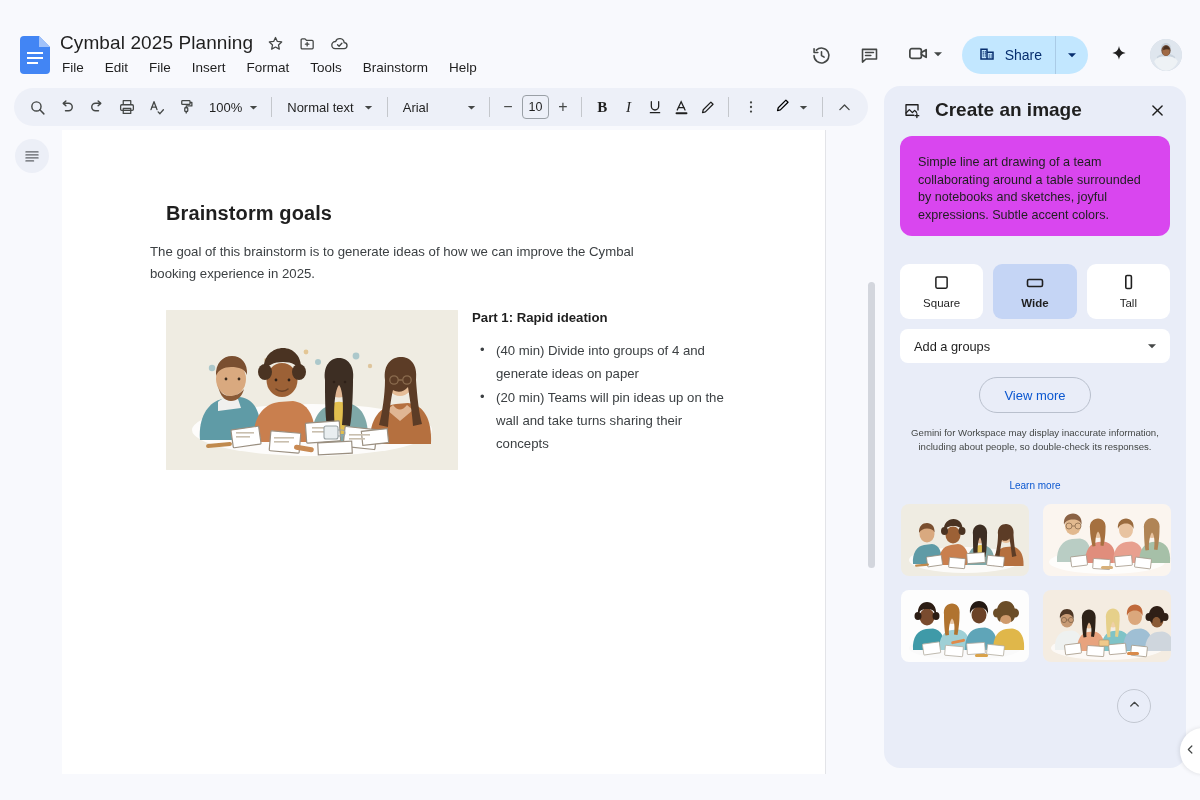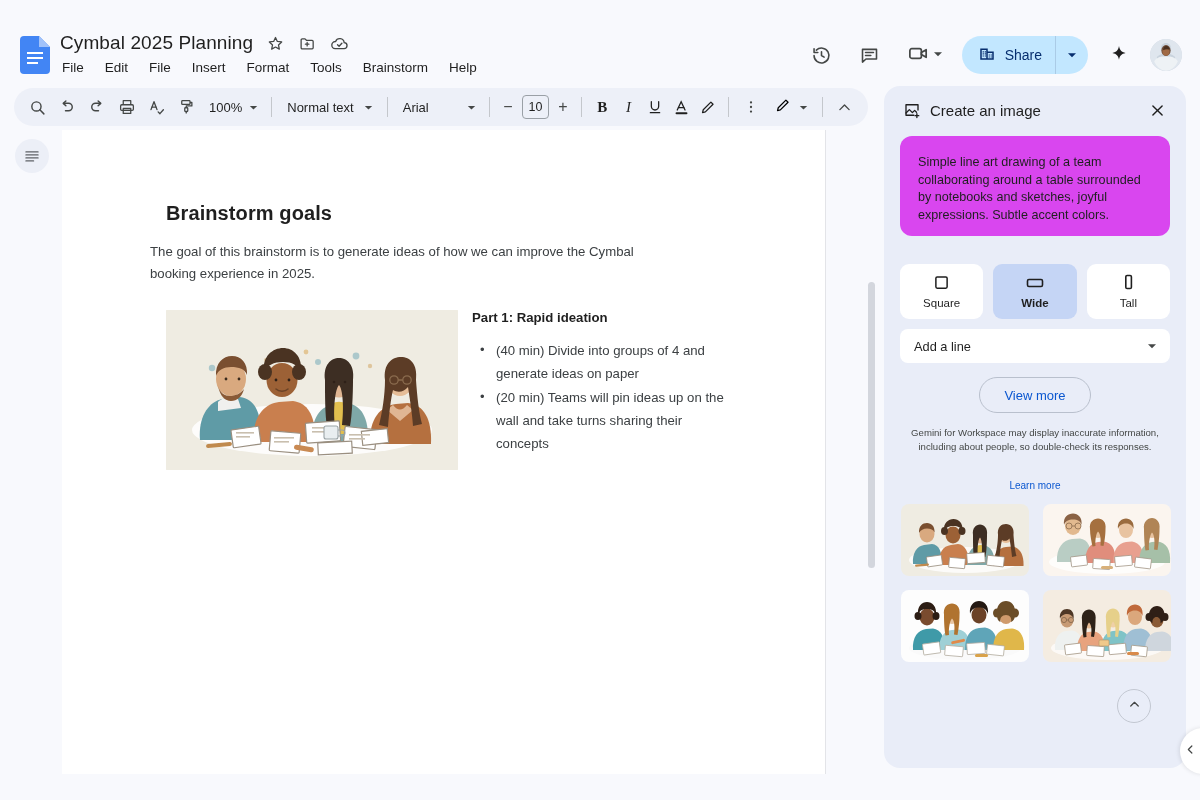--- a/index.html
+++ b/index.html
@@ -65,21 +65,21 @@
   .doc-side-h { font-size: 13.2px; font-weight: 700; color: #1f1f1f; margin-bottom: 14px; }
   .doc-ul { list-style: none; }
   .doc-li { position: relative; padding-left: 24px; font-size: 13.2px; line-height: 23px; color: #3c4043; margin-bottom: 1px; }
   .doc-li::before { content: "•"; position: absolute; left: 8px; top: -1px; color: #3c4043; font-size: 13px; }
   .doc-scroll { position: absolute; left: 806px; top: 152px; width: 7px; height: 286px; background: #d3d6dd; border-radius: 4px; cursor: pointer; }
 
   
   .gem-panel { position: absolute; left: 884px; top: 86px; width: 302px; height: 682px; background: #e9edf8; border-radius: 16px; overflow: hidden; }
   .gem-head { position: absolute; left: 0; top: 0; width: 302px; height: 48px; display: flex; align-items: center; padding: 0 14px 0 18px; }
   .gem-head-icon { width: 20px; height: 20px; color: #1f1f1f; display: flex; align-items: center; justify-content: center; flex: none; }
-  .gem-head-title { font-size: 15px; color: #1f1f1f; margin-left: 8px; flex: 1; }
+  .gem-head-title { font-size: 19px; color: #1f1f1f; margin-left: 13px; flex: 1; font-weight: bold; }
   .gem-close { width: 30px; height: 30px; border-radius: 50%; display: flex; align-items: center; justify-content: center; color: #1f1f1f; cursor: pointer; flex: none; }
 
   .prompt-box { position: absolute; left: 16px; top: 50px; width: 270px; height: 100px; background: #d946ef; border-radius: 12px; padding: 18px 18px 0 18px; cursor: text; }
   .prompt-text { font-size: 12.6px; line-height: 17.5px; color: #1f1f1f; }
 
   .shape-row { position: absolute; left: 16px; top: 178px; width: 270px; display: flex; gap: 10px; }
   .shape-btn { width: 86px; height: 55px; background: #ffffff; border-radius: 9px; display: flex; flex-direction: column; align-items: center; justify-content: center; gap: 7px; cursor: pointer; }
   .shape-btn.sel { background: #c5d5f5; }
   .shape-icon { color: #1f1f1f; display: flex; align-items: center; justify-content: center; height: 16px; }
   .shape-label { font-size: 11.5px; color: #1f1f1f; }
@@ -492,21 +492,21 @@
         <span class="shape-icon">
           <svg width="11" height="16" viewBox="0 0 11 16" fill="none" stroke="currentColor" stroke-width="1.6">
               <rect x="2.8" y="1.5" width="5.6" height="13" rx="1.3"></rect>
             </svg>
         </span>
         <span class="shape-label">Tall</span>
       </div>
     </div>
 
     <div class="style-select">
-      <span class="style-select-label">Add a line</span>
+      <span class="style-select-label">Add a groups</span>
       <span class="style-select-caret">
         <svg width="12" height="12" viewBox="0 0 12 12">
             <path d="M2 4.3l4 4 4-4z" fill="currentColor"></path>
           </svg>
       </span>
     </div>
 
     <div class="view-more">
       <span class="view-more-label">View more</span>
     </div>

